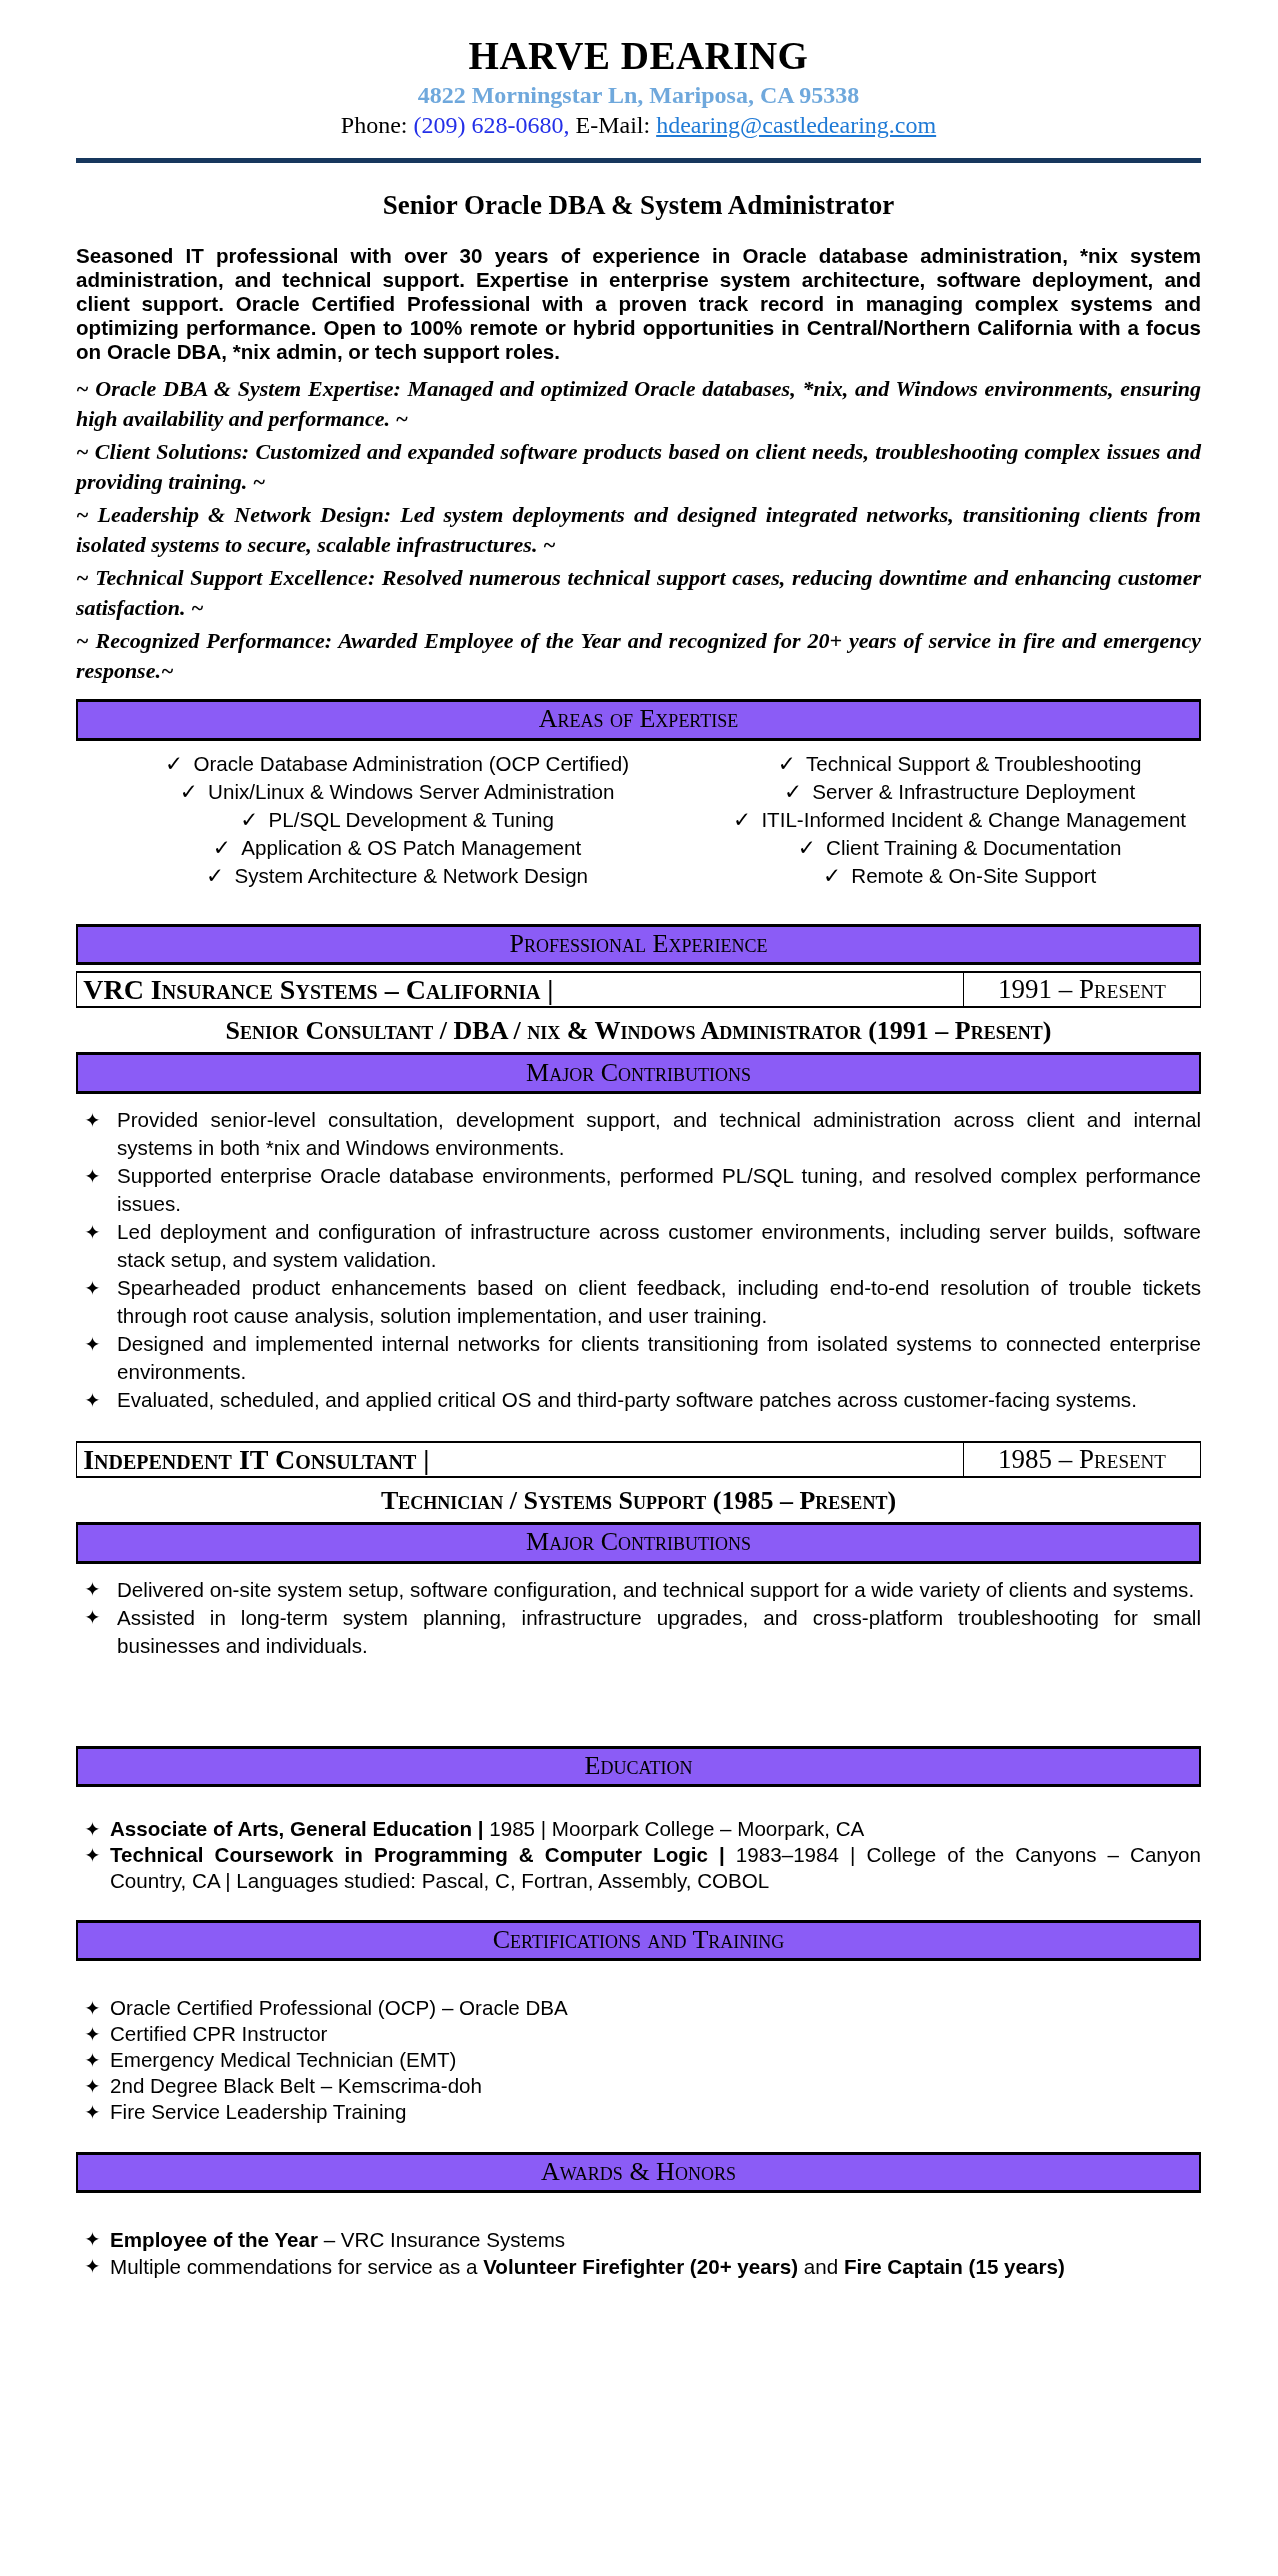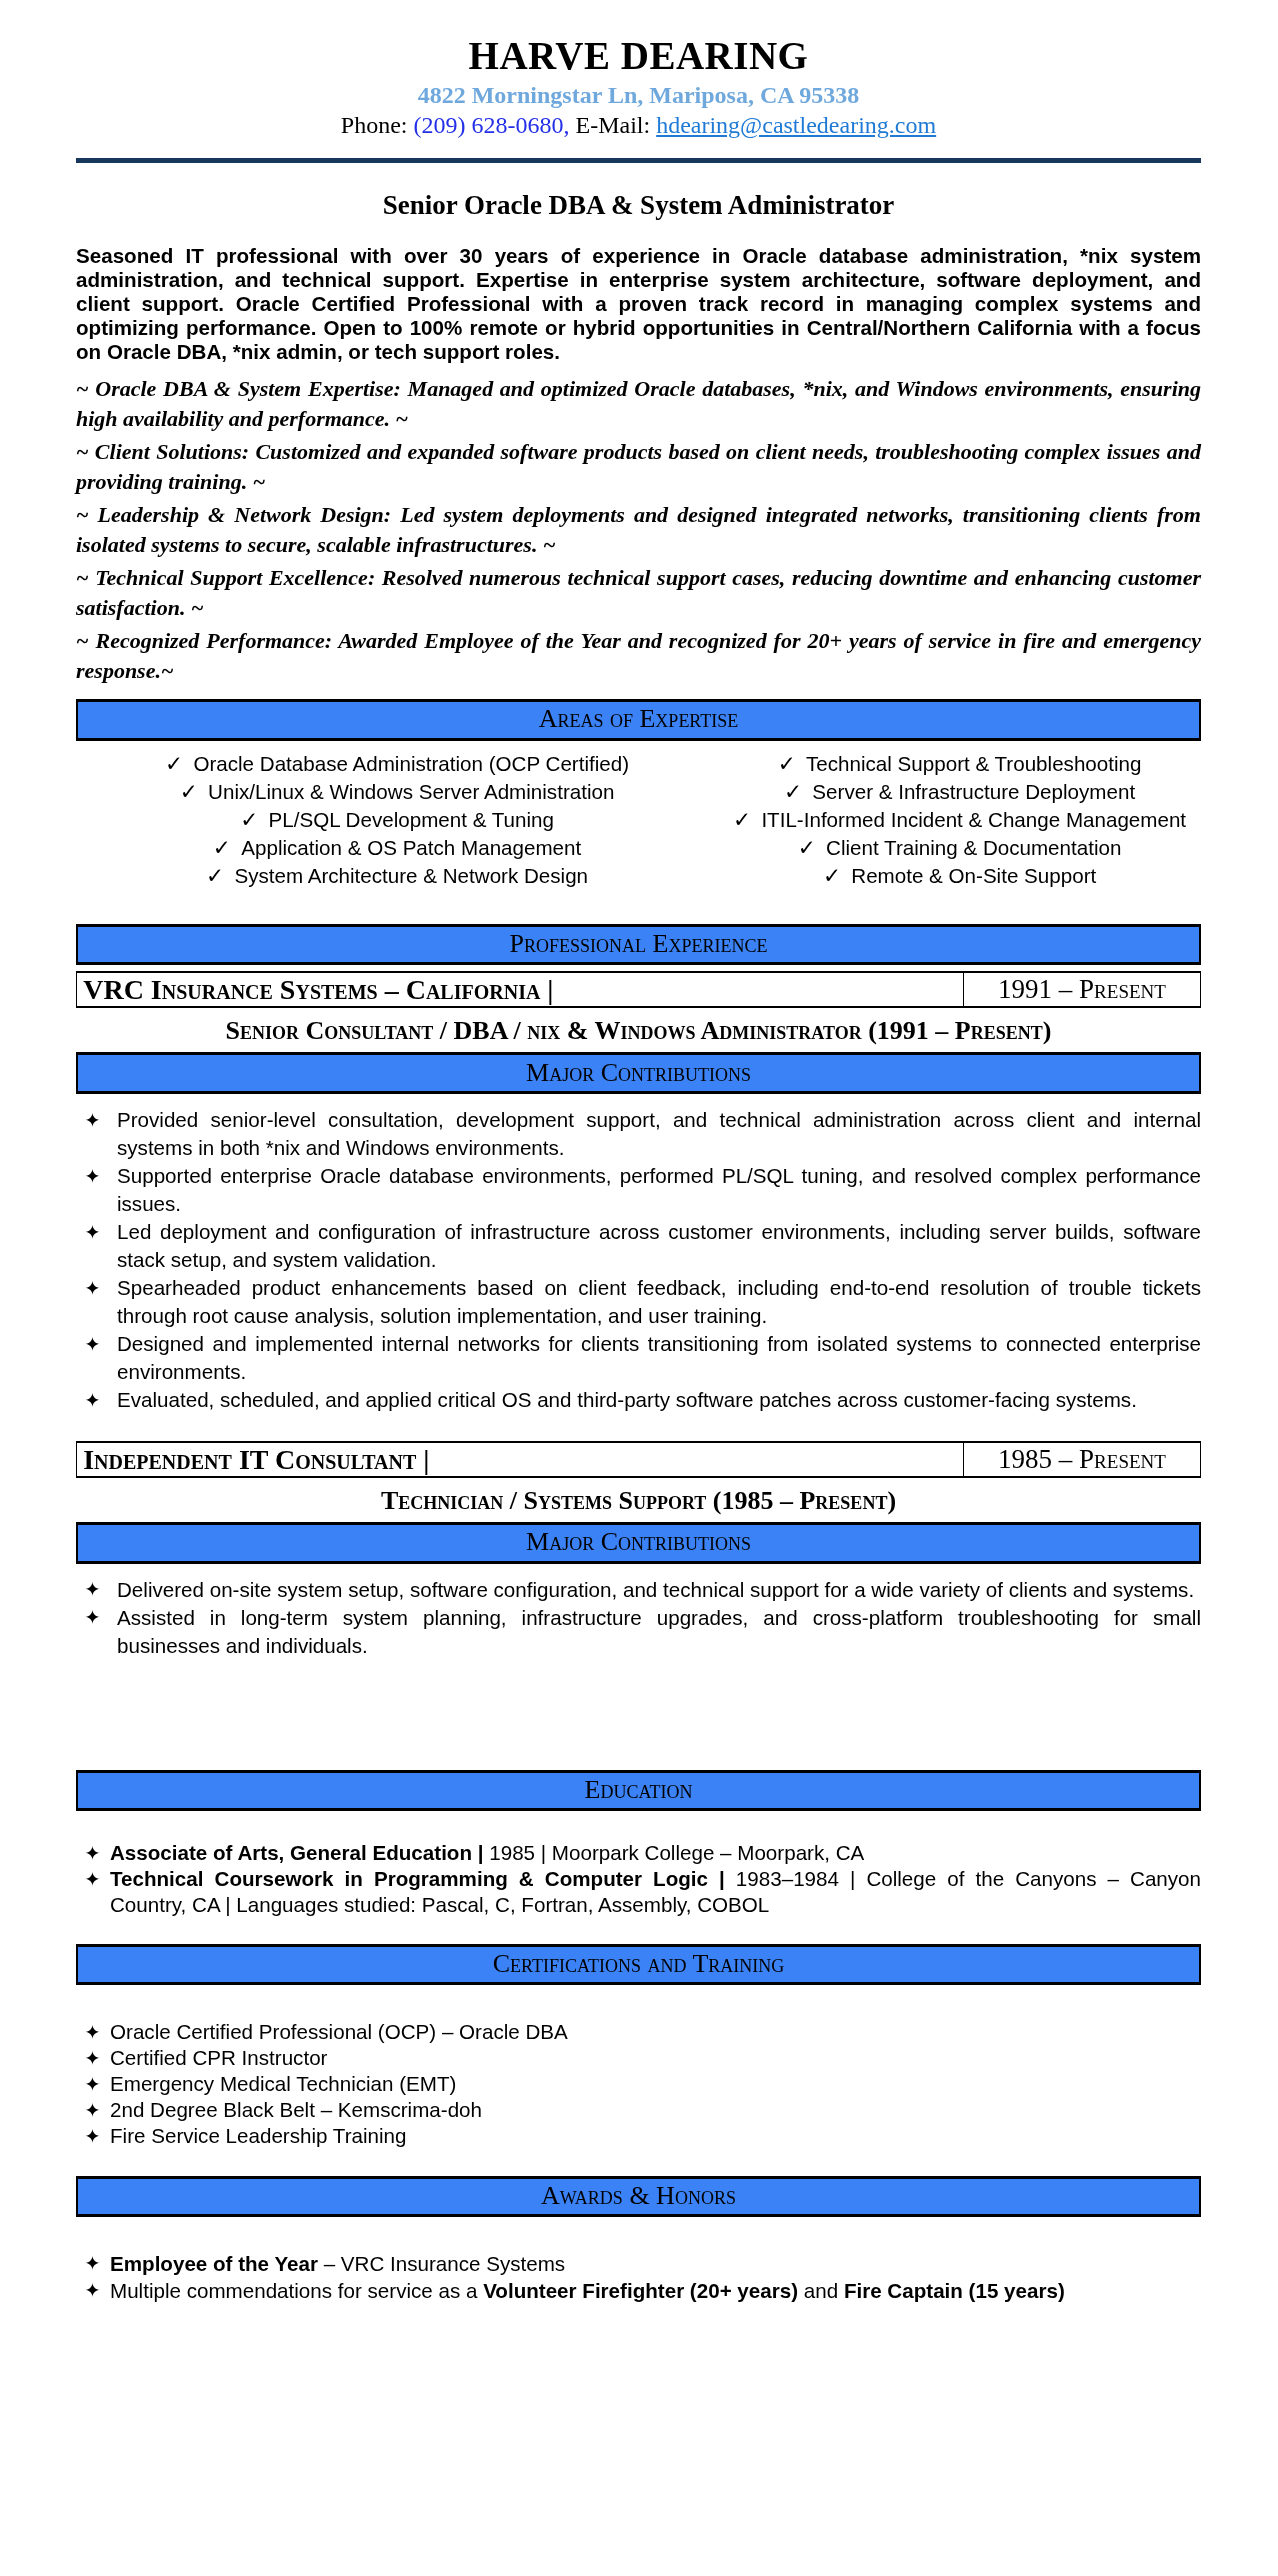--- a/index.html
+++ b/index.html
@@ -21,21 +21,21 @@
 
   
   .doc-title{font-family:"Liberation Serif",serif;font-weight:bold;font-size:27px;line-height:31px;text-align:center;margin-top:27px;}
   .summary{font-size:20.6px;line-height:24px;text-align:justify;margin:23px 0 0 0;font-weight:bold;}
 
   .highlights{margin-top:9.3px;}
   .hl{font-family:"Liberation Serif",serif;font-style:italic;font-weight:bold;font-size:22px;line-height:30px;text-align:justify;margin:0 0 3.1px 0;}
 
   
   .sect-header{
-    background:#3b82f6;border:2.1px solid #000;border-top-width:3.1px;border-bottom-width:3.1px;
+    background:#8b5cf6;border:2.1px solid #000;border-top-width:3.1px;border-bottom-width:3.1px;
     text-align:center;font-family:"Liberation Serif",serif;font-variant:small-caps;
     font-size:26px;line-height:30px;padding:2.1px 0 3.1px 0;
   }
 
   
   .sect-areas{margin-top:13.4px;}
   .exp-grid{display:flex;margin-top:9.3px;}
   .exp-col-left{width:640px;}
   .exp-col-right{flex:1;}
   .exp-item{font-size:20.6px;line-height:28px;padding-left:2.1px;text-align:center;}
@@ -61,21 +61,21 @@
     margin-top:7px;text-align:center;font-family:"Liberation Serif",serif;
     font-variant:small-caps;font-weight:bold;font-size:26px;line-height:31px;
   }
   .contrib-header{margin-top:6.2px;}
   .bullets{margin-top:12.4px;}
   .bullet-item{position:relative;padding-left:41px;font-size:20.6px;line-height:28px;text-align:justify;}
   .marker{position:absolute;left:8.2px;top:-0.5px;font-size:19.6px;}
   .job2{margin-top:27px;}
 
   
-  .sect-education{margin-top:110px;}
+  .sect-education{margin-top:86px;}
   .tight-list{margin-top:29px;}
   .tight-item{position:relative;padding-left:34px;font-size:20.6px;line-height:26px;text-align:justify;}
   .b{font-weight:bold;}
 
   .sect-cert{margin-top:26px;}
   .cert-list{margin-top:34px;}
   .cert-item{position:relative;padding-left:34px;font-size:20.6px;line-height:26px;}
 
   .sect-awards{margin-top:27px;}
   .awards-list{margin-top:33px;}

